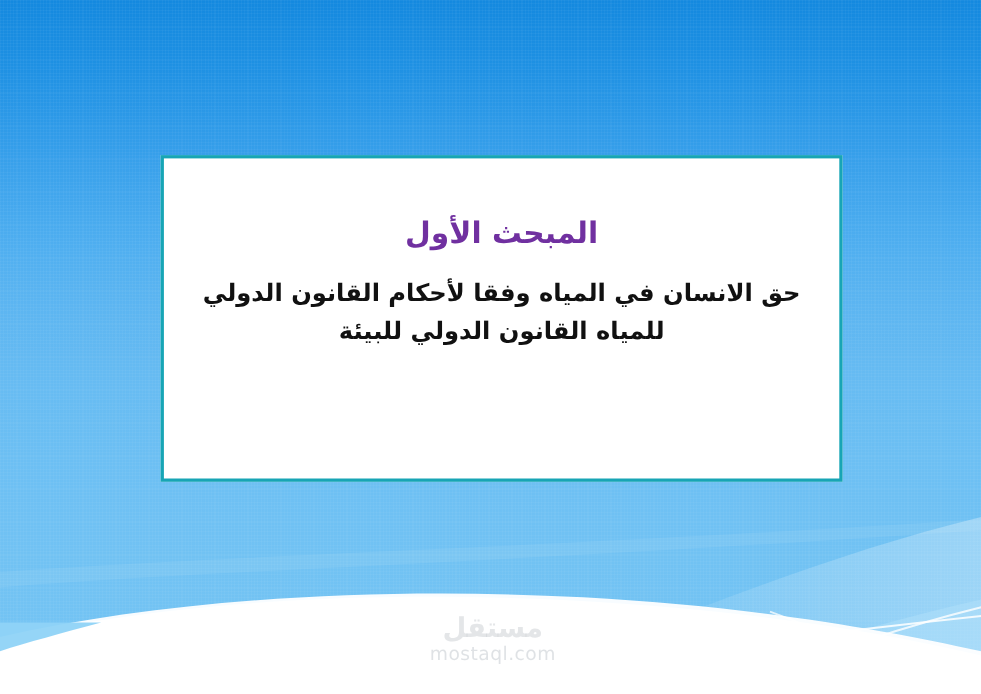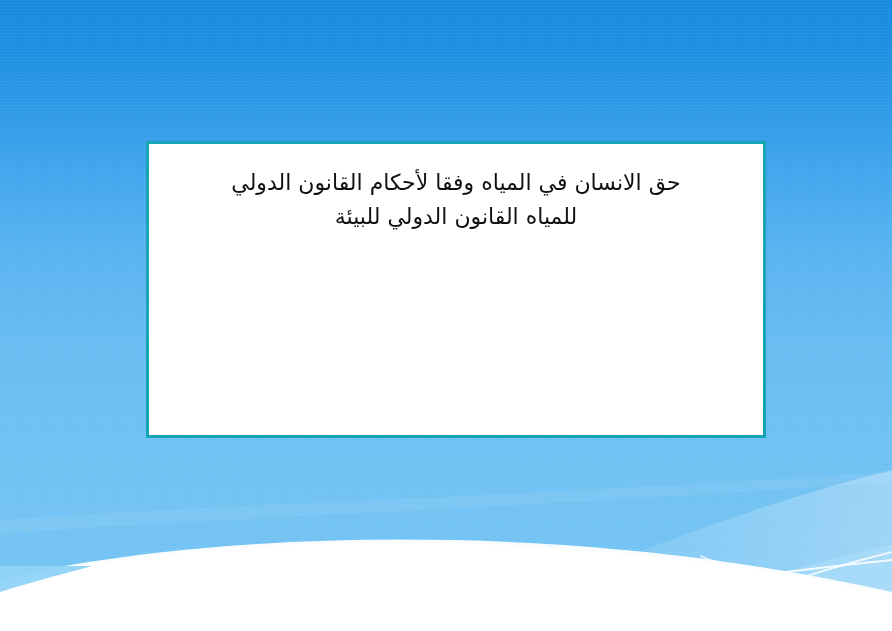--- a/index.html
+++ b/index.html
@@ -84,21 +84,21 @@
     text-align: center;
     margin-top: 53px;
     letter-spacing: 0px;
     font-family: "DejaVu Sans", "Liberation Sans", sans-serif;
   }
 
   .card-body {
     direction: rtl;
     color: #111111;
     font-size: 22px;
-    font-weight: normal;
+    font-weight: bold;
     line-height: 1.55;
     text-align: center;
     margin-top: 22px;
     width: 556px;
     font-family: "DejaVu Sans", "Liberation Sans", sans-serif;
   }
 
   .card-body .line {
     display: block;
   }
@@ -169,20 +169,25 @@
     <path d="M 660,631 C 740,596 820,570 892,552" fill="none" stroke="#ffffff" stroke-width="2" opacity="0.8"></path>
 
     <path d="M 700,556 C 780,586 840,610 892,628" fill="none" stroke="#ffffff" stroke-width="1.6" opacity="0.75"></path>
 
     <path d="M 0,566 L 92,566 C 55,576 25,584 0,592 Z" fill="#8fd3f7" opacity="0.95"></path>
 
     <path d="M 0,520 C 200,505 460,500 892,472 L 892,482 C 460,512 200,518 0,534 Z" fill="#ffffff" opacity="0.07"></path>
   </svg>
 
   <div class="content-card">
+    <div class="card-title">المبحث الأول</div>
     <div class="card-body">
       <span class="line">حق الانسان في المياه وفقا لأحكام القانون الدولي</span>
       <span class="line">للمياه القانون الدولي للبيئة</span>
     </div>
   </div>
 
+  <div class="watermark">
+    <div class="watermark-ar">مستقل</div>
+    <div class="watermark-url">mostaql.com</div>
+  </div>
 
 </div>
 
 </body></html>

